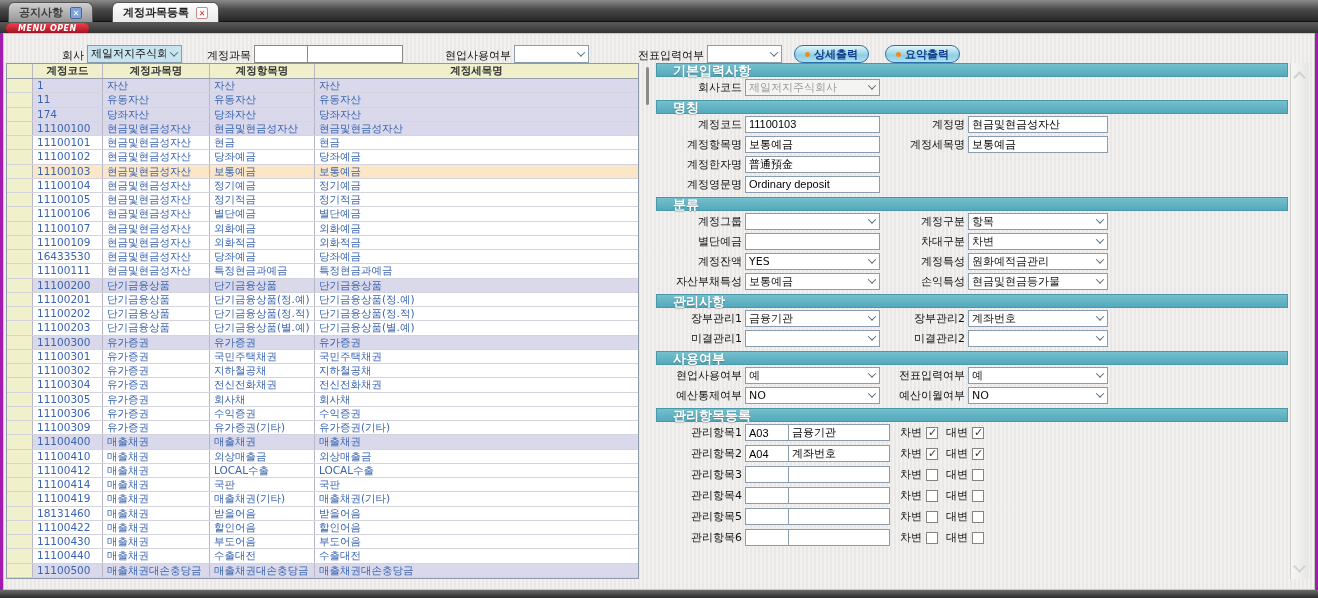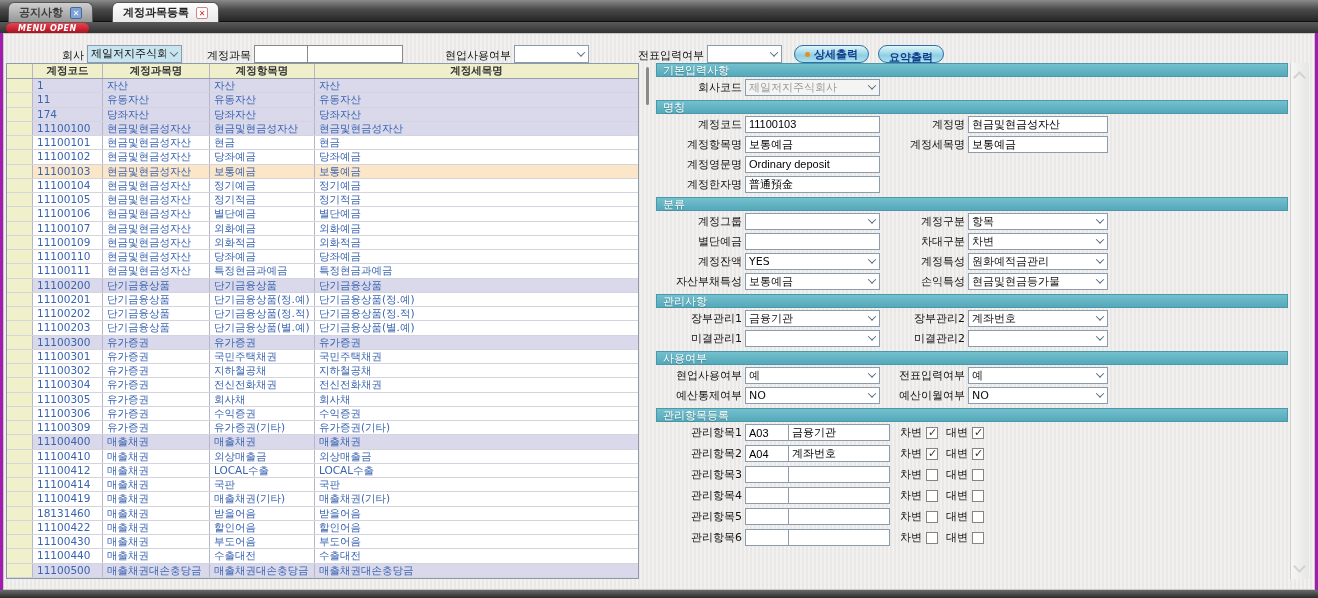--- a/index.html
+++ b/index.html
@@ -30,21 +30,21 @@
   
   .content { position: absolute; left: 3px; right: 3px; top: 33px; bottom: 8px;
              background: #edecea; border: 1px solid #c6c6c4;
              background-image: repeating-linear-gradient(90deg, rgba(255,255,255,.25) 0 2px, rgba(0,0,0,.015) 2px 4px); }
 
   
   .filterbar { position: absolute; left: 0; top: 3px; width: 100%; height: 26px;
                display: flex; align-items: flex-end; font-size: 11px; color: #111; }
   .flabel { white-space: nowrap; }
   .ml58 { margin-left: 58px; } .ml25 { margin-left: 25px; } .ml42 { margin-left: 42px; }
-  .ml49 { margin-left: 49px; } .ml12 { margin-left: 12px; } .ml5 { margin-left: 9px; flex-direction: column; } .ml3 { margin-left: 3px; }
+  .ml49 { margin-left: 49px; } .ml12 { margin-left: 12px; } .ml5 { margin-left: 16px; } .ml3 { margin-left: 3px; }
   .w54 { width: 54px; } .w75 { width: 75px; } .w95 { width: 95px; } .w96 { width: 96px; margin-left: -1px; }
   .tinput { height: 18px; border: 1px solid #8a8a8a; background: #fff; font-size: 11px; padding: 0 3px;
             font-family: "DejaVu Sans", sans-serif; }
   .combo { display: flex; height: 18px; border: 1px solid #8a9cae; background: #fff; align-items: stretch; cursor: pointer; }
   .combo .val { flex: 1; font-size: 11px; line-height: 16px; padding: 0 3px; overflow: hidden; white-space: nowrap; color: #111; }
   .combo .arrow { width: 15px; display: flex; align-items: center; justify-content: center; background: #fff; }
   .combo .arrow::before { content: ''; width: 5px; height: 5px; border-right: 1.6px solid #556a7a;
                           border-bottom: 1.6px solid #556a7a; transform: rotate(45deg) translate(-1px,-1px); }
   .combo.blue { background: #c8e4ef; } .combo.blue .arrow { background: #c8e4ef; }
   .combo.disabled { background: #f4f4f2; } .combo.disabled .val { color: #9a9a9a; } .combo.disabled .arrow { background: #f4f4f2; }
@@ -68,23 +68,23 @@
   .csel { width: 26px; flex: 0 0 26px; background: #f0f0ca; }
   .c0 { width: 70px; flex: 0 0 70px; } .c1 { width: 107px; flex: 0 0 107px; }
   .c2 { width: 105px; flex: 0 0 105px; } .c3 { flex: 1; border-right: none; }
 
   
   .vscroll.mid { position: absolute; left: 638px; top: 29px; width: 12px; height: 516px; }
   .vscroll.mid .thumb { position: absolute; left: 4px; top: 4px; width: 3px; height: 38px; background: #8a8a8a; border-radius: 2px; }
 
   
   .panel { position: absolute; left: 652px; top: 29px; width: 632px; height: 516px; overflow: hidden; }
-  .sec-header { height: 14px; line-height: 13px; margin-top: 3px; padding-left: 6px;
+  .sec-header { height: 14px; line-height: 13px; margin-top: 3px; padding-left: 16px;
                 background: linear-gradient(#74c0ce, #54a9ba); border: 1px solid #4b98a8;
-                color: #fff; font-size: 11px; font-weight: normal; text-shadow: 0 1px 1px rgba(0,0,0,.25); }
+                color: #fff; font-size: 13px; font-weight: bold; text-shadow: 0 1px 1px rgba(0,0,0,.25); }
   .sec-header:first-child { margin-top: 0; }
   .prow { display: flex; align-items: center; height: 20px; font-size: 11px; color: #111; }
   .prow.mgmt { height: 21px; }
   .plabel { text-align: right; white-space: nowrap; }
   .plabel.l1 { width: 86px; } .plabel.l2 { width: 85px; }
   .pfield { margin-left: 3px; }
   .f1 { width: 135px; } .f2 { width: 140px; }
   .pinput { height: 17px; border: 1px solid #8a9cae; background: #fff; font-size: 11px; padding: 0 3px;
             line-height: 15px; overflow: hidden; white-space: nowrap; }
   .combo.pf { height: 17px; }
@@ -244,21 +244,21 @@
           </div>
           <div class="trow">
             <div class="cell csel"></div>
             <div class="cell c0">11100109</div>
             <div class="cell c1">현금및현금성자산</div>
             <div class="cell c2">외화적금</div>
             <div class="cell c3">외화적금</div>
           </div>
           <div class="trow">
             <div class="cell csel"></div>
-            <div class="cell c0">11100110</div>
+            <div class="cell c0">16433530</div>
             <div class="cell c1">현금및현금성자산</div>
             <div class="cell c2">당좌예금</div>
             <div class="cell c3">당좌예금</div>
           </div>
           <div class="trow">
             <div class="cell csel"></div>
             <div class="cell c0">11100111</div>
             <div class="cell c1">현금및현금성자산</div>
             <div class="cell c2">특정현금과예금</div>
             <div class="cell c3">특정현금과예금</div>
@@ -433,26 +433,26 @@
           <span class="plabel l2">계정명</span>
           <input class="pinput pfield f2" value="현금및현금성자산" style="">
         </div>
         <div class="prow">
           <span class="plabel l1">계정항목명</span>
           <input class="pinput pfield f1" value="보통예금" style="">
           <span class="plabel l2">계정세목명</span>
           <input class="pinput pfield f2" value="보통예금" style="">
         </div>
         <div class="prow">
+          <span class="plabel l1">계정한자명</span>
+          <input class="pinput pfield f1" value="普通預金" style="">
+        </div>
+        <div class="prow">
           <span class="plabel l1">계정영문명</span>
           <input class="pinput pfield f1" value="Ordinary deposit" style="">
-        </div>
-        <div class="prow">
-          <span class="plabel l1">계정한자명</span>
-          <input class="pinput pfield f1" value="普通預金" style="">
         </div>
         <div class="sec-header">분류</div>
         <div class="prow">
           <span class="plabel l1">계정그룹</span>
           <div class="combo pf pfield f1">
             <span class="val"></span>
             <span class="arrow"></span>
           </div>
           <span class="plabel l2">계정구분</span>
           <div class="combo pf pfield f2">

